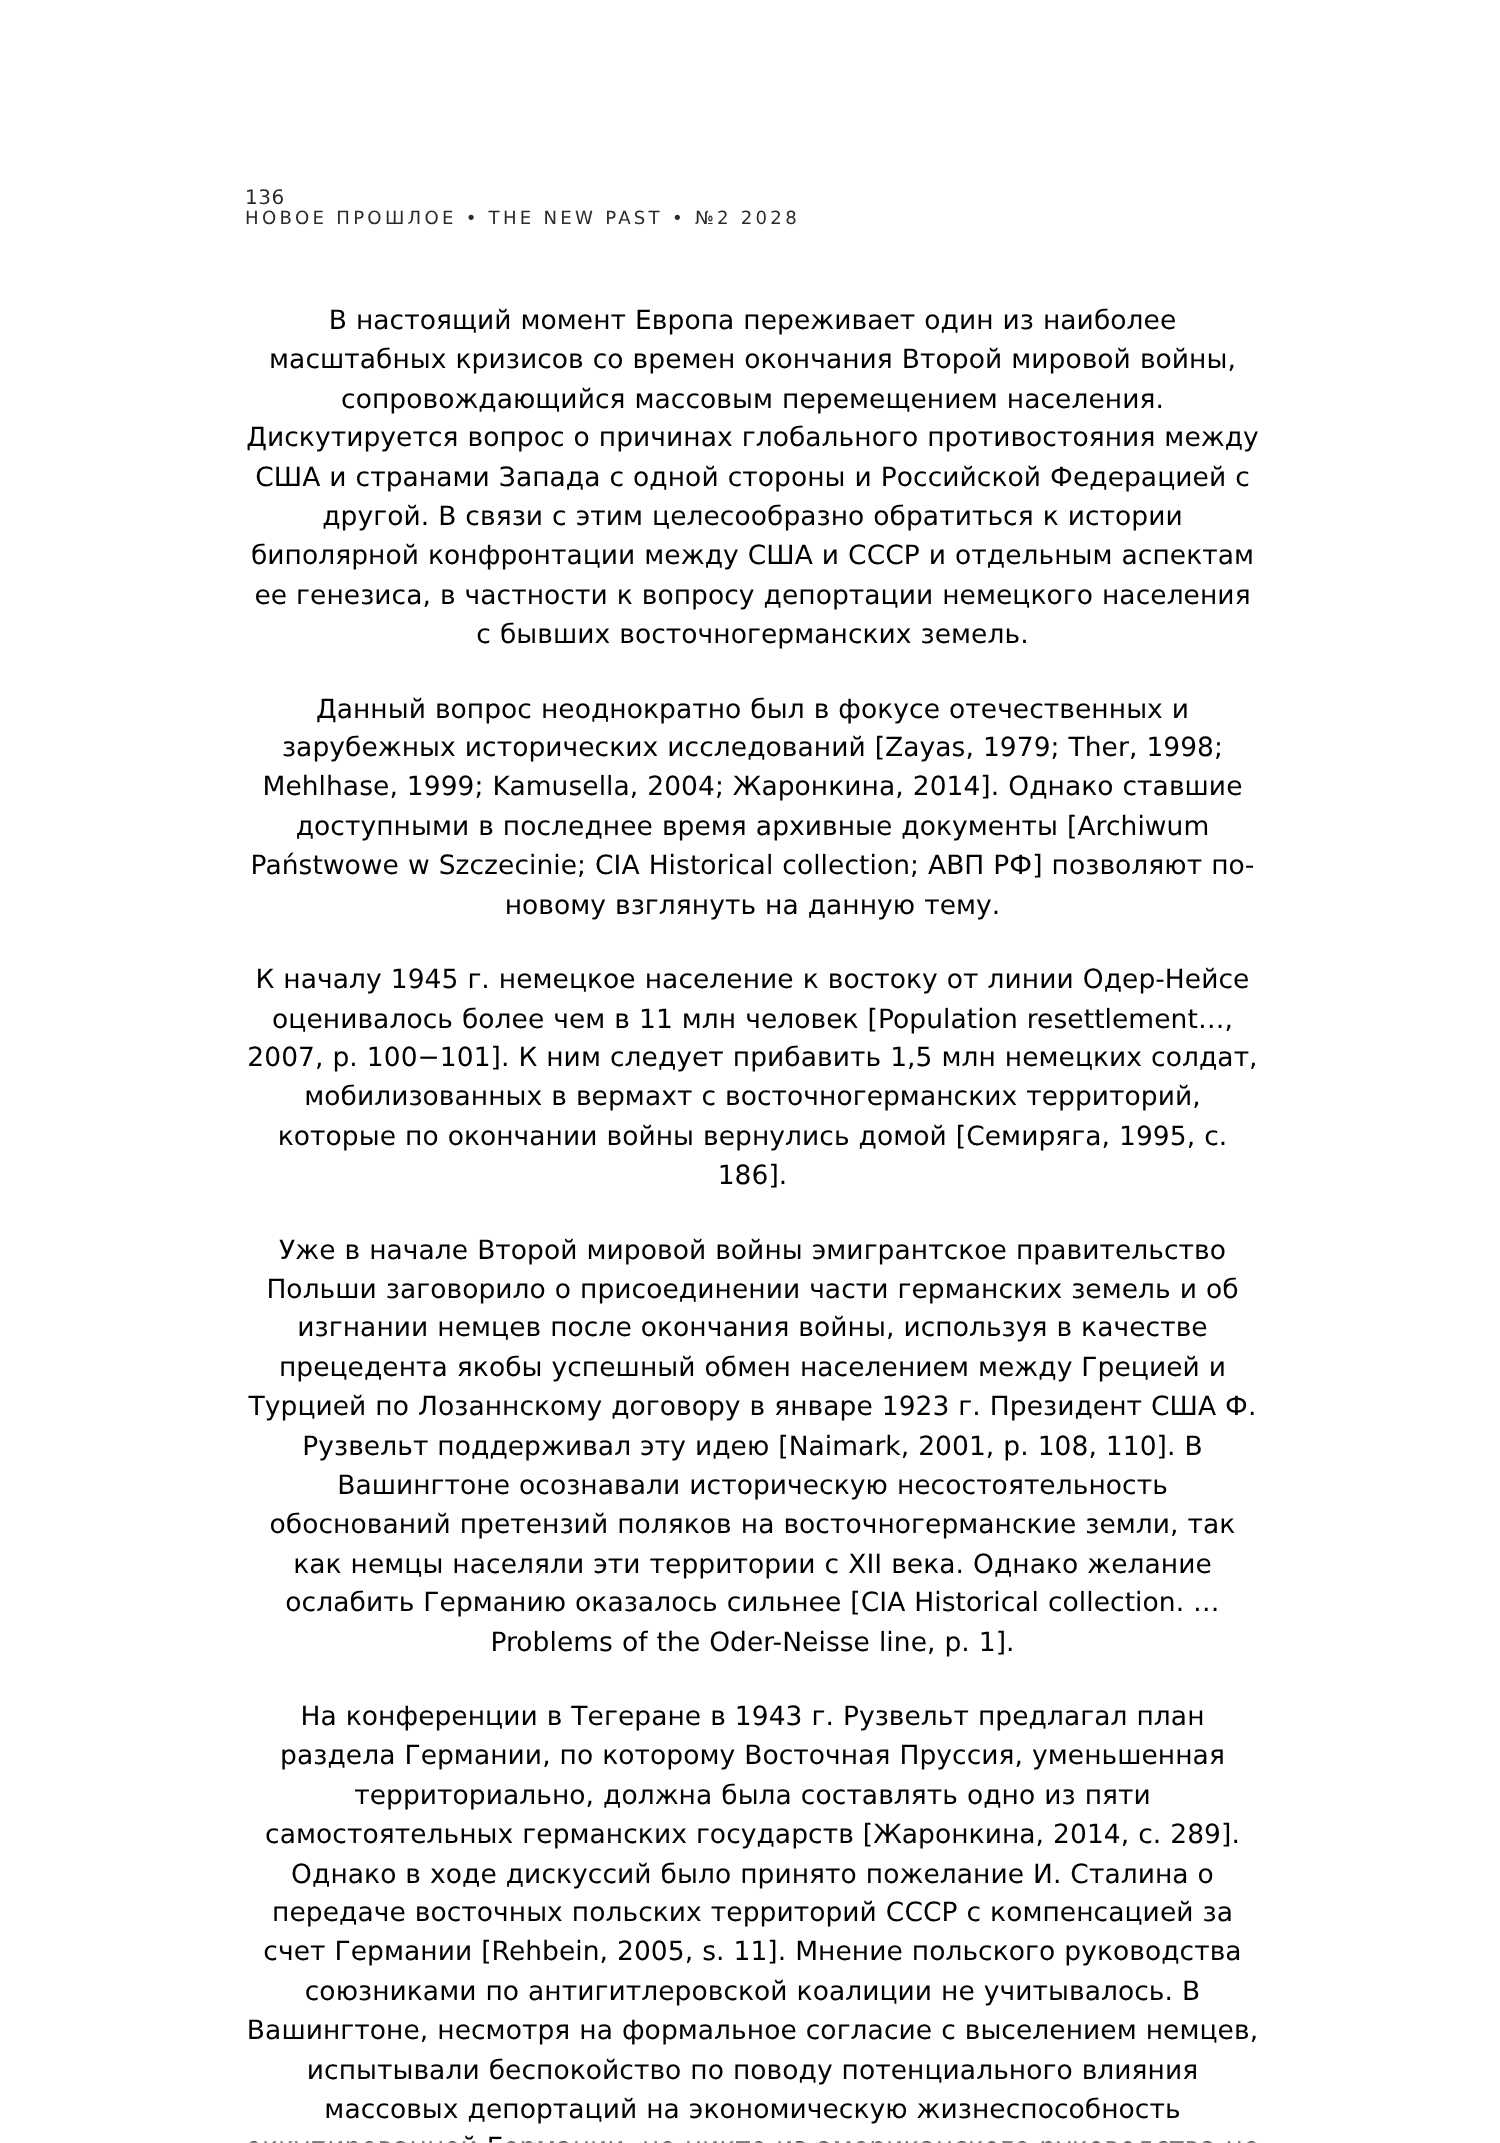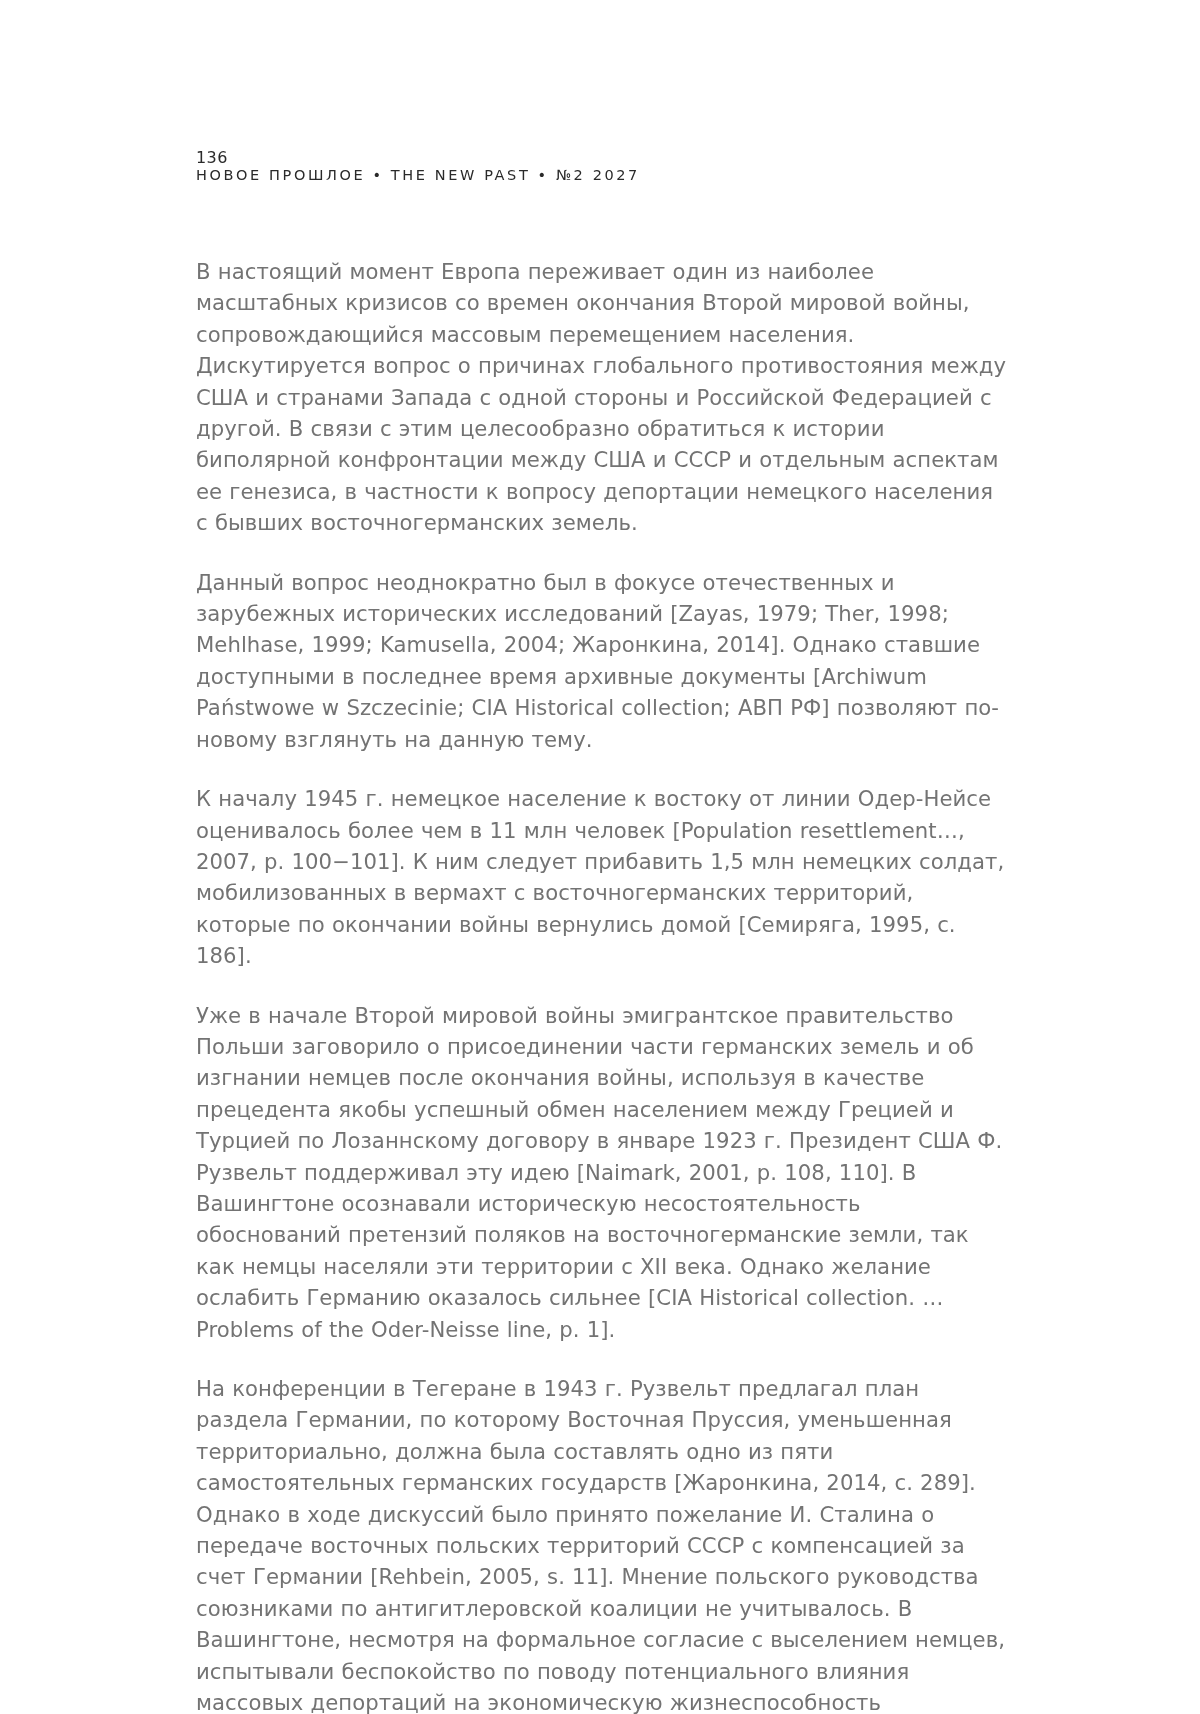--- a/index.html
+++ b/index.html
@@ -48,40 +48,40 @@
     color: #2a2a2a;
     white-space: nowrap;
   }
   .body-text {
     position: absolute;
     left: 196px;
     top: 240px;
     width: 812px;
   }
   .body-text p {
-    margin: 16px 0 28px 0;
+    margin: 0 0 28px 0;
     font-size: 21.2px;
     line-height: 31.4px;
-    text-align: left;
-    color: #737373;
+    text-align: center;
+    color: #000000;
     letter-spacing: 0.05px;
     word-spacing: 0.4px;
   }
   .body-text p:last-child {
     margin-bottom: 0;
   }
 </style>
 </head>
 <body>
 
 <div class="page">
 
   <div class="running-head">
     <span class="folio">136</span>
-    <span class="journal-line">НОВОЕ ПРОШЛОЕ • THE NEW PAST • №2 2027</span>
+    <span class="journal-line">НОВОЕ ПРОШЛОЕ • THE NEW PAST • №2 2028</span>
   </div>
 
   <div class="body-text">
     <p>В настоящий момент Европа переживает один из наиболее масштабных кризисов со времен окончания Второй мировой войны, сопровождающийся массовым перемещением населения. Дискутируется вопрос о причинах глобального противостояния между США и странами Запада с одной стороны и Российской Федерацией с другой. В связи с этим целесообразно обратиться к истории биполярной конфронтации между США и СССР и отдельным аспектам ее генезиса, в частности к вопросу депортации немецкого населения с бывших восточногерманских земель.</p>
     <p>Данный вопрос неоднократно был в фокусе отечественных и зарубежных исторических исследований [Zayas, 1979; Ther, 1998; Mehlhase, 1999; Kamusella, 2004; Жаронкина, 2014]. Однако ставшие доступными в последнее время архивные документы [Archiwum Państwowe w Szczecinie; CIA Historical collection; АВП РФ] позволяют по-новому взглянуть на данную тему.</p>
     <p>К началу 1945 г. немецкое население к востоку от линии Одер-Нейсе оценивалось более чем в 11 млн человек [Population resettlement…, 2007, p. 100−101]. К ним следует прибавить 1,5 млн немецких солдат, мобилизованных в вермахт с восточногерманских территорий, которые по окончании войны вернулись домой [Семиряга, 1995, с. 186].</p>
     <p>Уже в начале Второй мировой войны эмигрантское правительство Польши заговорило о присоединении части германских земель и об изгнании немцев после окончания войны, используя в качестве прецедента якобы успешный обмен населением между Грецией и Турцией по Лозаннскому договору в январе 1923 г. Президент США Ф. Рузвельт поддерживал эту идею [Naimark, 2001, p. 108, 110]. В Вашингтоне осознавали историческую несостоятельность обоснований претензий поляков на восточногерманские земли, так как немцы населяли эти территории с XII века. Однако желание ослабить Германию оказалось сильнее [CIA Historical collection. … Problems of the Oder-Neisse line, p. 1].</p>
     <p>На конференции в Тегеране в 1943 г. Рузвельт предлагал план раздела Германии, по которому Восточная Пруссия, уменьшенная территориально, должна была составлять одно из пяти самостоятельных германских государств [Жаронкина, 2014, с. 289]. Однако в ходе дискуссий было принято пожелание И. Сталина о передаче восточных польских территорий СССР с компенсацией за счет Германии [Rehbein, 2005, s. 11]. Мнение польского руководства союзниками по антигитлеровской коалиции не учитывалось. В Вашингтоне, несмотря на формальное согласие с выселением немцев, испытывали беспокойство по поводу потенциального влияния массовых депортаций на экономическую жизнеспособность оккупированной Германии, но никто из американского руководства не имел четких представлений о том, как будут решаться европейские проблемы [Naimark, 2001, p. 109]. Даже воззрения президента Рузвельта на послевоенное устройство носили самый общий характер [Юнгблюд, 1996, с. 34].</p>
   </div>
 

